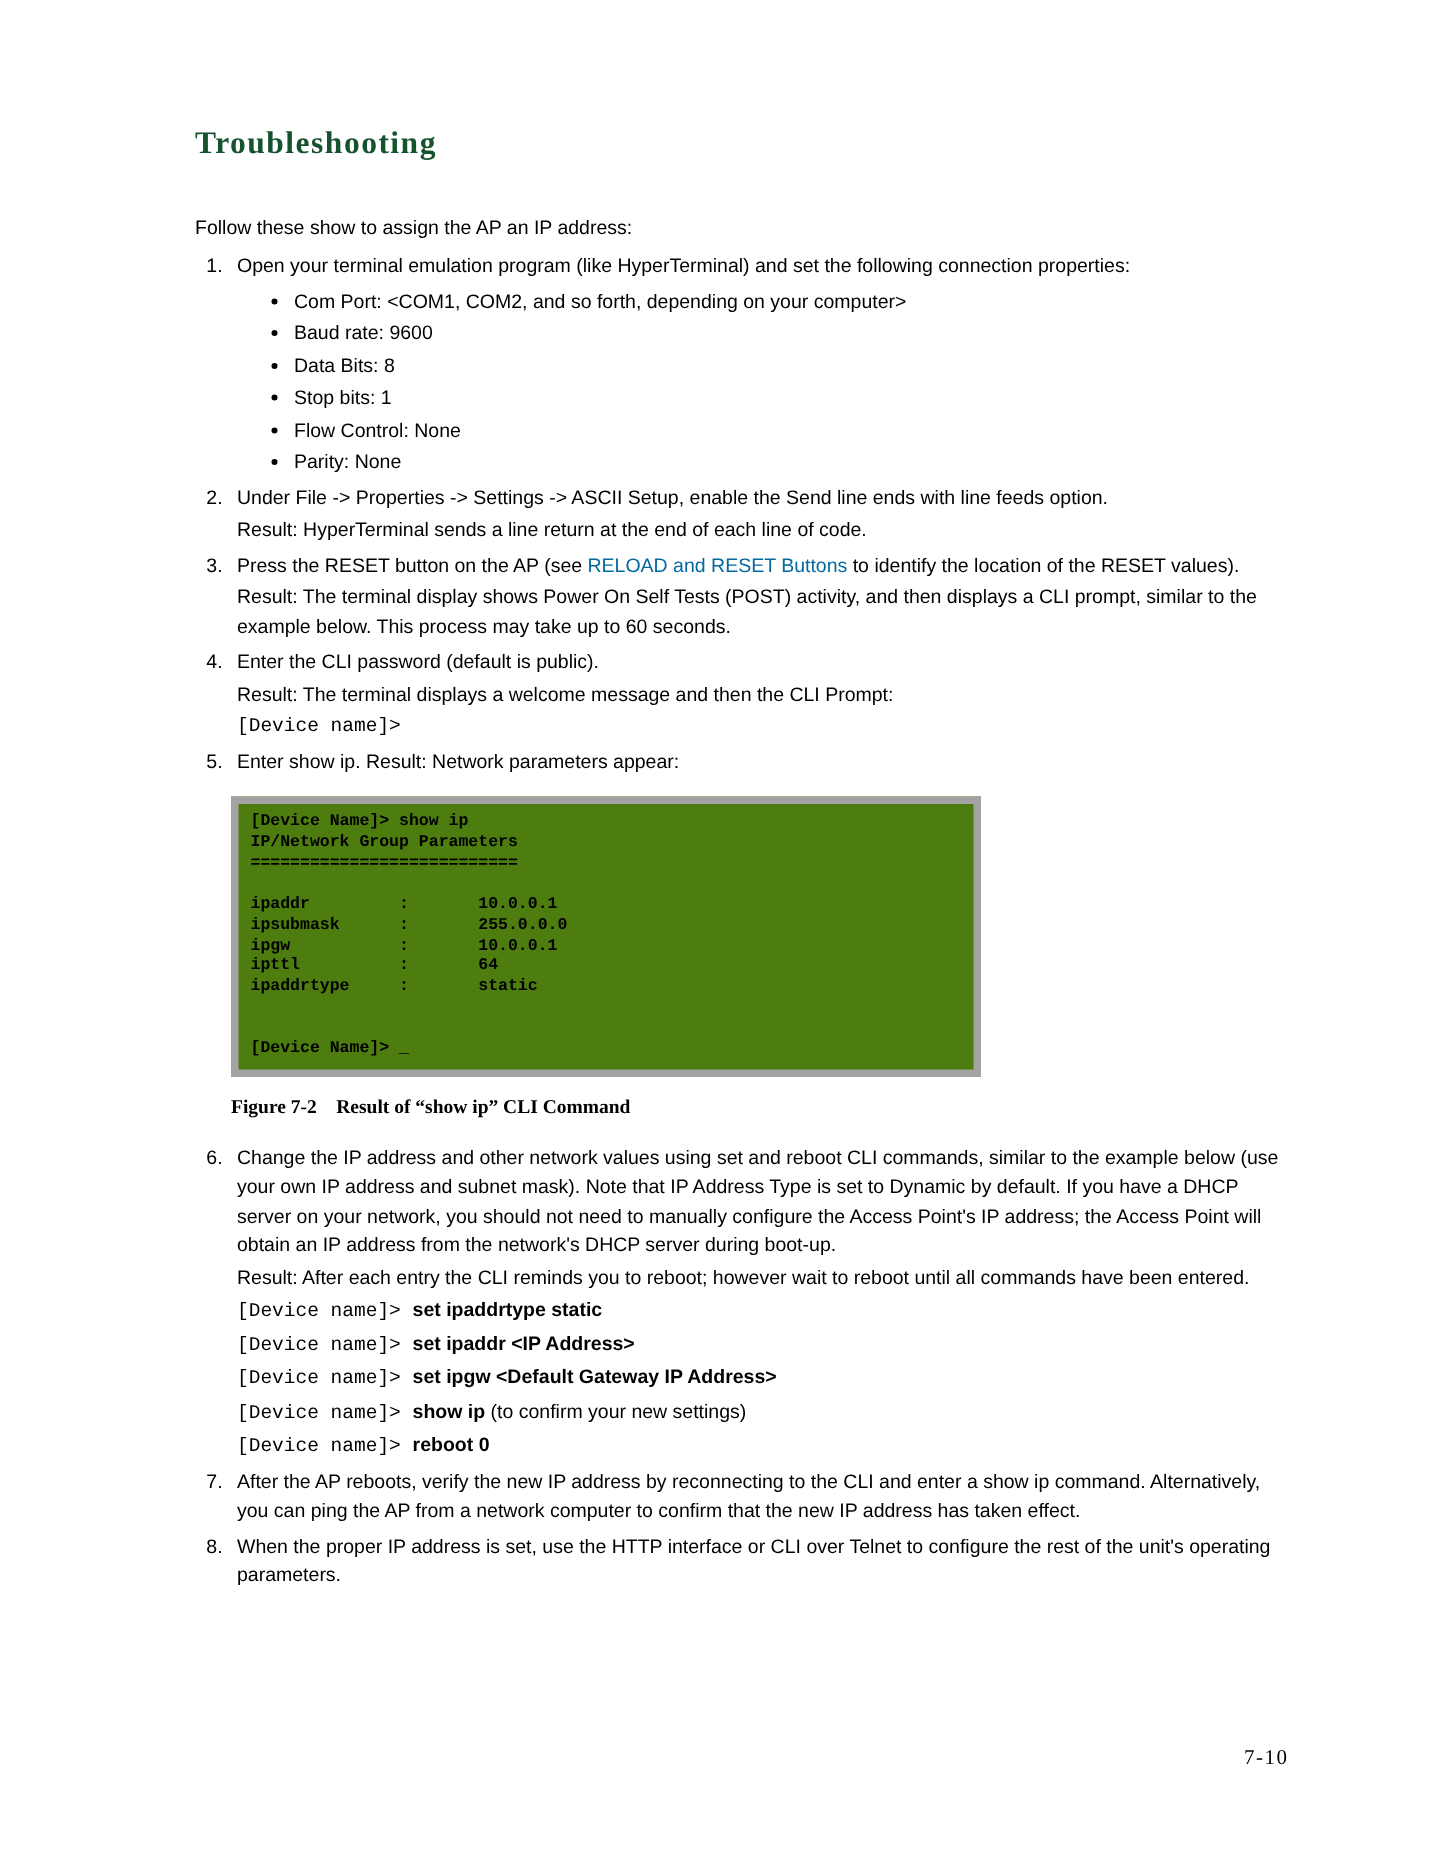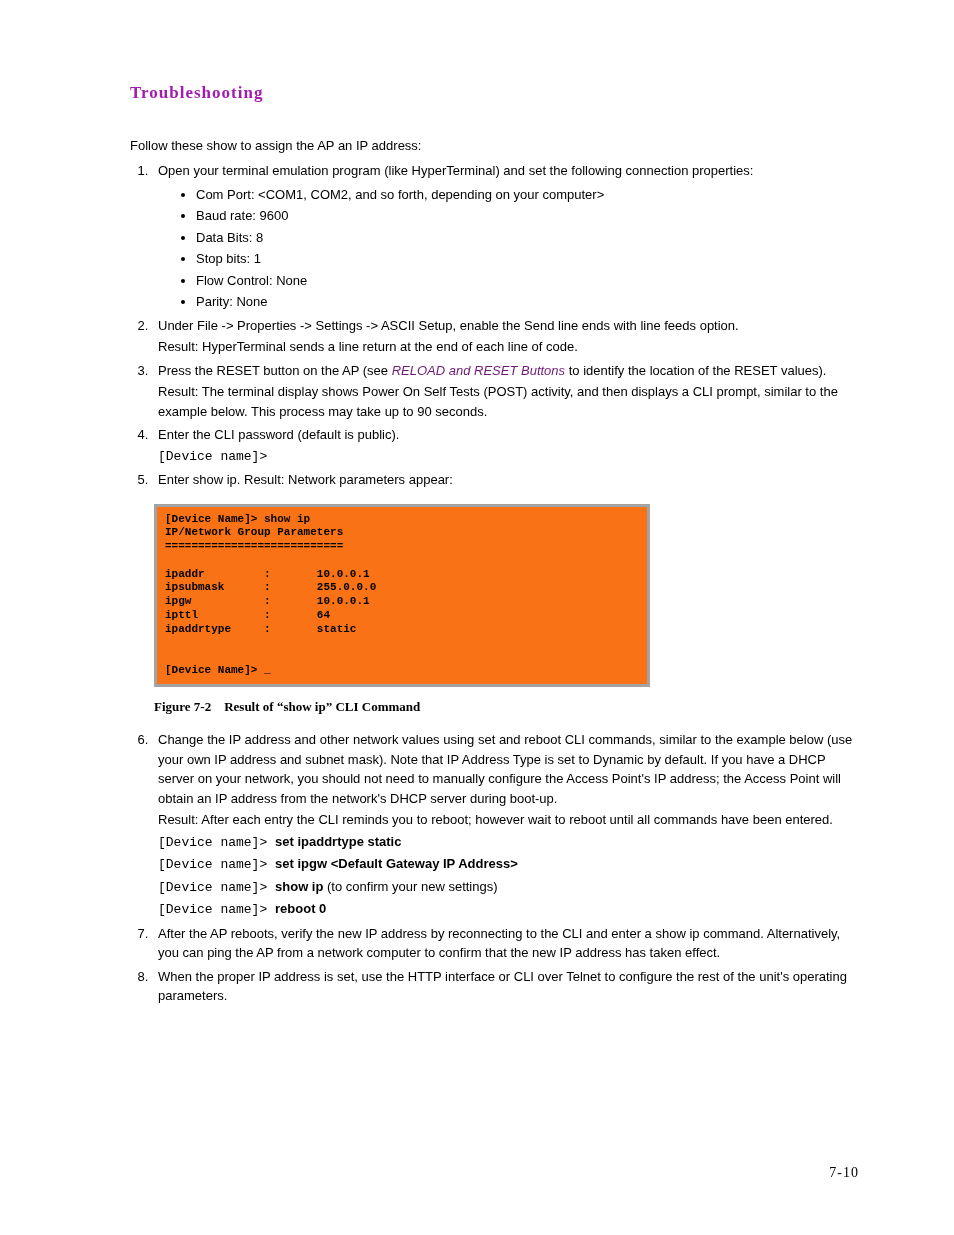--- a/index.html
+++ b/index.html
@@ -6,22 +6,22 @@
     font-family: Arial, Helvetica, sans-serif;
     font-size: 13px;
     color: #000;
     margin: 0;
     padding: 80px 95px 60px 130px;
     line-height: 1.5;
     background: #fff;
   }
   h1 {
     font-family: Georgia, 'Times New Roman', serif;
-    color: #a21caf;
-    font-size: 17px;
+    color: #14532d;
+    font-size: 21px;
     font-weight: bold;
     letter-spacing: 1px;
     margin: 0 0 30px 0;
   }
   .intro { margin: 0 0 6px 0; }
   ol.main-list {
     margin: 0;
     padding-left: 22px;
   }
   ol.main-list > li {
@@ -38,26 +38,26 @@
     font-family: "Courier New", Courier, monospace;
     font-size: 13px;
   }
   .cli-line {
     font-family: "Courier New", Courier, monospace;
     font-size: 13px;
     margin: 2px 0;
   }
   .cli-bold { font-family: Arial, Helvetica, sans-serif; font-weight: bold; text-align: right; }
   .cli-note { font-family: Arial, Helvetica, sans-serif; font-weight: normal; }
-  a.link { color: #701a75; text-decoration: none; font-style: italic; }
+  a.link { color: #0369a1; text-decoration: none; }
   .figure-img {
-    border: 3px solid #a3a3a3;
+    border: 5px solid #a3a3a3;
     margin: 14px 0 10px 24px;
     width: 490px;
-    background: #f97316;
+    background: #4d7c0f;
   }
   .figure-pre {
     font-family: "Courier New", Courier, monospace;
     font-weight: bold;
     font-size: 11px;
     line-height: 1.25;
     padding: 6px 8px;
     margin: 0;
     white-space: pre;
   }
@@ -100,25 +100,26 @@
     </ul>
   </li>
 
   <li>
     <span>Under </span><b>File -&gt; Properties -&gt; Settings -&gt; ASCII Setup</b><span>, enable the </span><b>Send line ends with line feeds</b><span> option.</span>
     <div class="result-text">Result: HyperTerminal sends a line return at the end of each line of code.</div>
   </li>
 
   <li>
     <span>Press the </span><b>RESET</b><span> button on the AP (see </span><a class="link">RELOAD and RESET Buttons</a><span> to identify the location of the </span><b>RESET</b><span> values).</span>
-    <div class="result-text">Result: The terminal display shows Power On Self Tests (POST) activity, and then displays a CLI prompt, similar to the example below. This process may take up to 90 seconds.</div>
+    <div class="result-text">Result: The terminal display shows Power On Self Tests (POST) activity, and then displays a CLI prompt, similar to the example below. This process may take up to 60 seconds.</div>
   </li>
 
   <li>
     <span>Enter the CLI password (default is </span><b>public</b><span>).</span>
+    <div class="result-text">Result: The terminal displays a welcome message and then the CLI Prompt:</div>
     <div class="cli-line">[Device name]&gt;</div>
   </li>
 
   <li>
     <span>Enter </span><b>show ip</b><span>. Result: Network parameters appear:</span>
   </li>
 </ol>
 
 <div class="figure-img">
   <pre class="figure-pre">[Device Name]&gt; show ip
@@ -139,20 +140,21 @@
   <b>Figure 7-2</b>&nbsp;&nbsp;&nbsp;&nbsp;<b>Result of “show ip” CLI Command</b>
 </p>
 
 <ol class="main-list" start="6">
 
   <li>
     <span>Change the IP address and other network values using </span><b>set</b><span> and </span><b>reboot</b><span> CLI commands, similar to the example below (use your own IP address and subnet mask). Note that IP Address Type is set to Dynamic by default. If you have a DHCP server on your network, you should not need to manually configure the Access Point's IP address; the Access Point will obtain an IP address from the network's DHCP server during boot-up.</span>
     <div class="result-text">Result: After each entry the CLI reminds you to reboot; however wait to reboot until all commands have been entered.</div>
     <div class="step-block">
       <div class="cli-line"><span class="code-inline">[Device name]&gt; </span><span class="cli-bold">set ipaddrtype static</span><span class="cli-note"></span></div>
+      <div class="cli-line"><span class="code-inline">[Device name]&gt; </span><span class="cli-bold">set ipaddr &lt;IP Address&gt;</span><span class="cli-note"></span></div>
       <div class="cli-line"><span class="code-inline">[Device name]&gt; </span><span class="cli-bold">set ipgw &lt;Default Gateway IP Address&gt;</span><span class="cli-note"></span></div>
       <div class="cli-line"><span class="code-inline">[Device name]&gt; </span><span class="cli-bold">show ip</span><span class="cli-note">  (to confirm your new settings)</span></div>
       <div class="cli-line"><span class="code-inline">[Device name]&gt; </span><span class="cli-bold">reboot 0</span><span class="cli-note"></span></div>
     </div>
   </li>
 
   <li>
     <span>After the AP reboots, verify the new IP address by reconnecting to the CLI and enter a </span><b>show ip</b><span> command. Alternatively, you can ping the AP from a network computer to confirm that the new IP address has taken effect.</span>
   </li>
 

